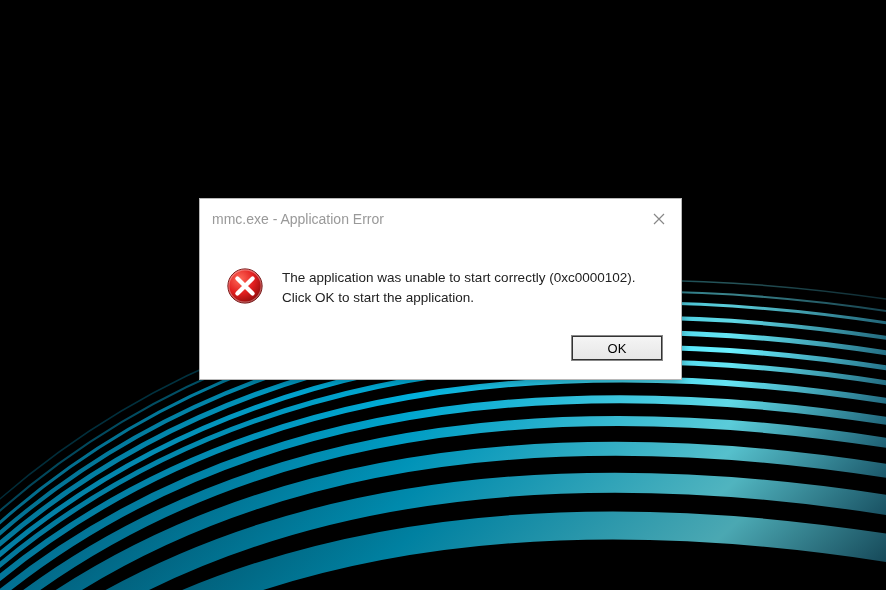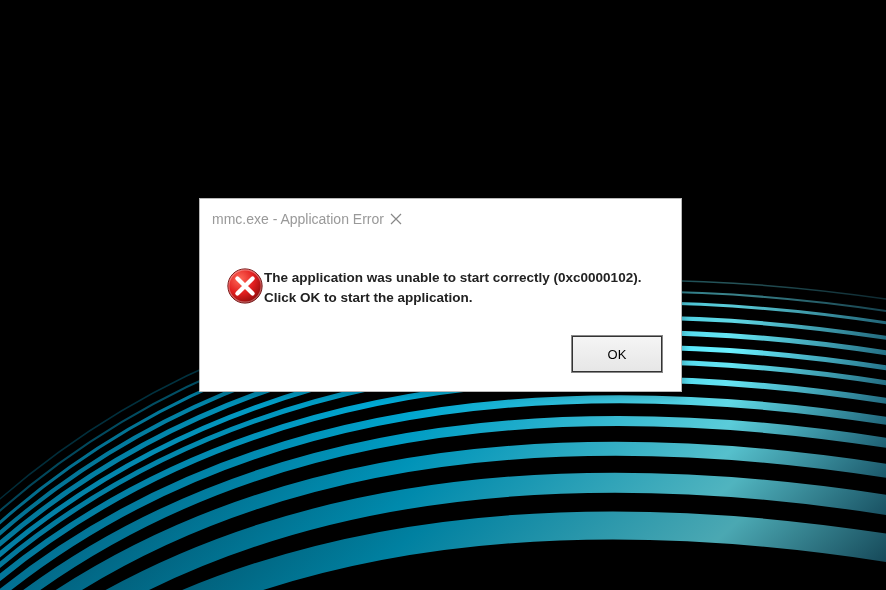--- a/index.html
+++ b/index.html
@@ -24,20 +24,21 @@
       left: 199px;
       width: 483px;
       background: #fff;
       border: 1px solid #b8b8b8;
       box-shadow: 0 2px 10px rgba(0,0,0,0.3);
       z-index: 10;
     }
     .titlebar {
       display: flex;
       align-items: center;
+      justify-content: space-between;
       padding: 8px 10px 6px 12px;
       background: #fff;
     }
     .titlebar-text {
       color: #999;
       font-size: 14px;
       font-weight: 400;
     }
     .close-btn {
       width: 24px;
@@ -45,42 +46,42 @@
       display: flex;
       align-items: center;
       justify-content: center;
       color: #888;
       cursor: pointer;
     }
     .close-btn svg { width: 12px; height: 12px; }
     .content {
       display: flex;
       padding: 30px 26px 28px 26px;
+      gap: 18px;
       align-items: flex-start;
-      font-weight: bold;
     }
     .error-icon {
       width: 38px;
       height: 38px;
       flex-shrink: 0;
     }
     .message {
       font-size: 13.5px;
       line-height: 1.45;
       color: #222;
       padding-top: 1px;
     }
     .button-row {
       display: flex;
       justify-content: flex-end;
       padding: 0 18px 18px 18px;
     }
     .ok-btn {
       min-width: 92px;
-      height: 38px;
+      height: 26px;
       background: linear-gradient(#f5f5f5, #e6e6e6);
       border: 1px solid #888;
       font-size: 13px;
       font-family: inherit;
       cursor: pointer;
       outline: 1px solid #333;
       outline-offset: -2px;
     }
   </style>
 </head>

